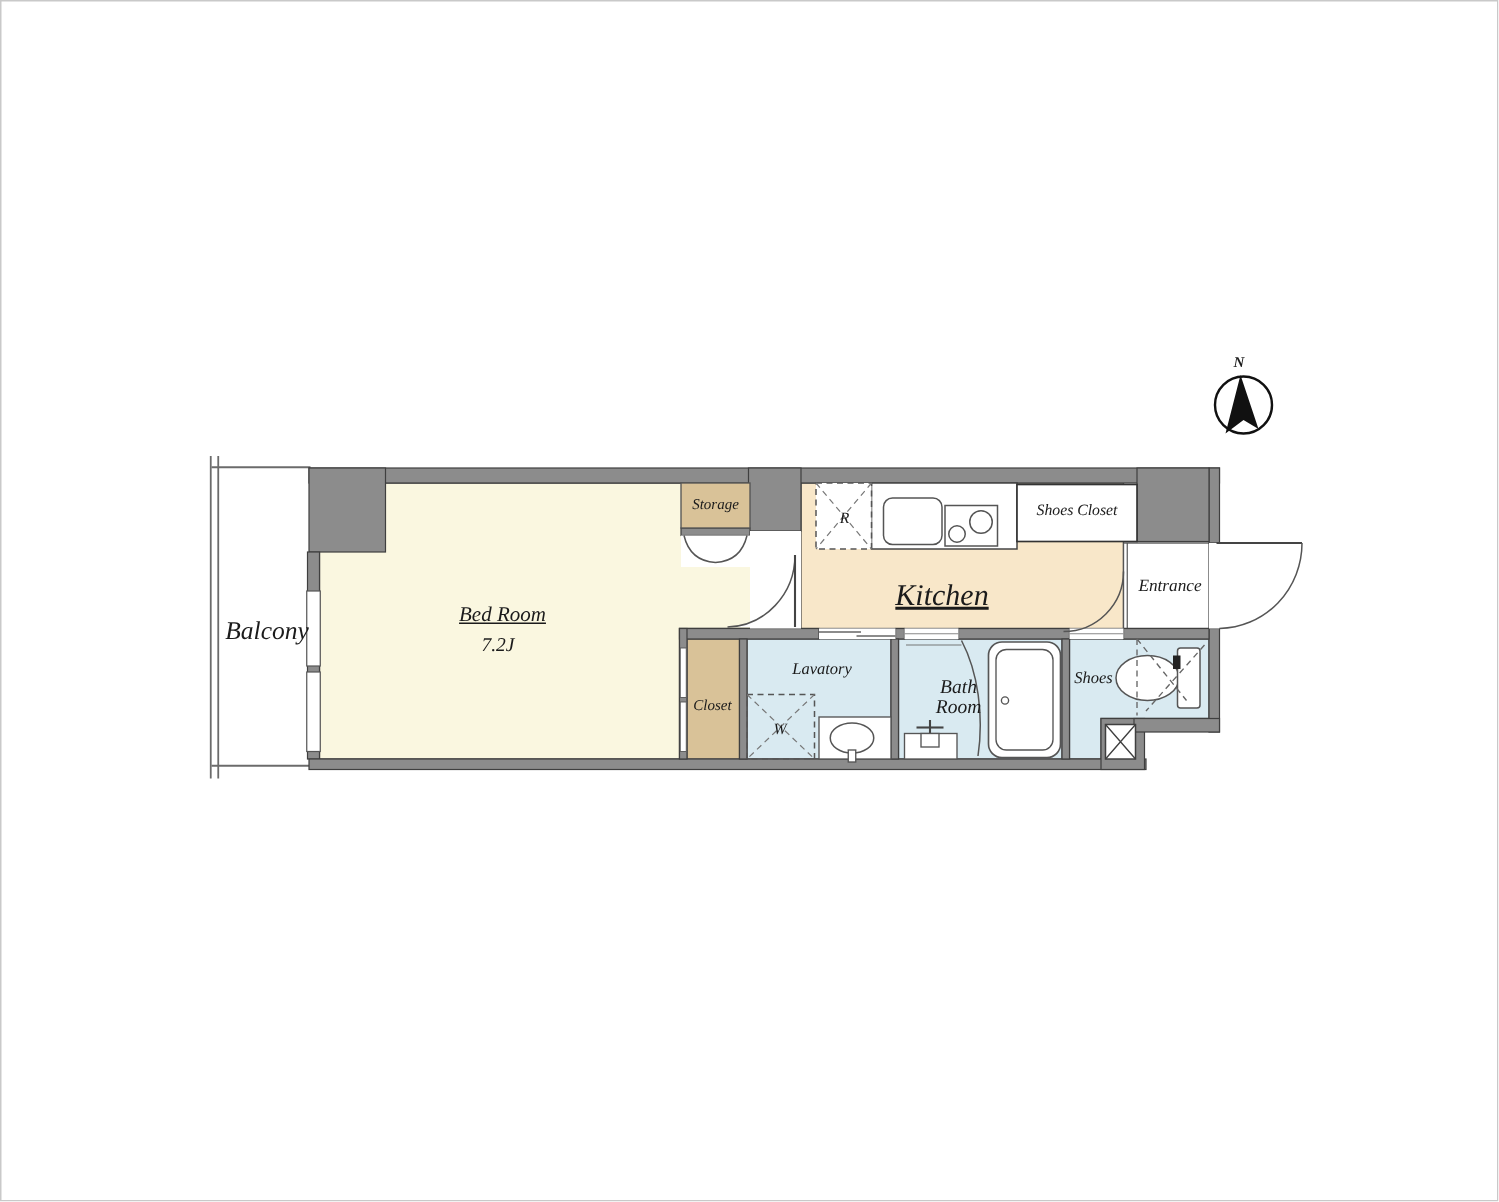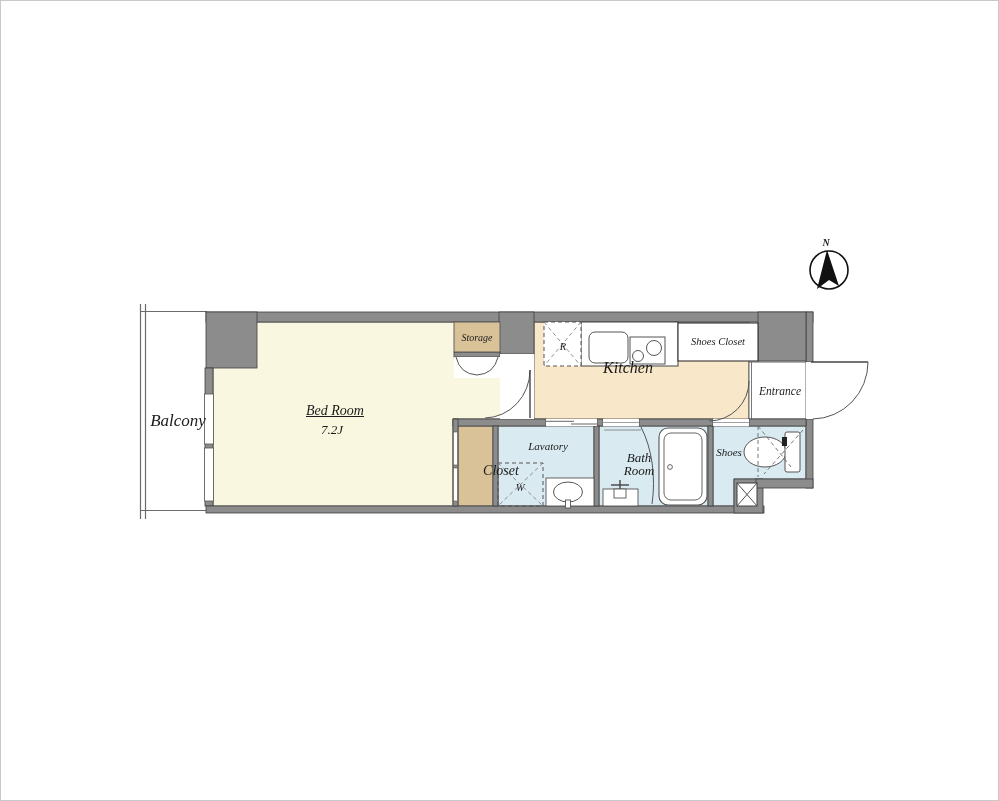--- a/index.html
+++ b/index.html
@@ -11,25 +11,25 @@
   svg.plan{position:absolute;left:0;top:0;}
   .label{
     position:absolute;transform:translate(-50%,-50%);
     font-style:italic;color:#1b1b1b;white-space:nowrap;
     font-family:"Liberation Serif", serif;text-align:center;
   }
   .lab-balcony{left:177px;top:420px;font-size:17px;}
   .lab-bedroom{left:334px;top:410px;font-size:14px;text-decoration:underline;}
   .lab-bedsize{left:331px;top:429px;font-size:13px;}
   .lab-storage{left:476px;top:336px;font-size:10px;}
-  .lab-kitchen{left:627px;top:367px;font-size:16px;}
+  .lab-kitchen{left:627px;top:397px;font-size:20px;text-decoration:underline;}
   .lab-shoes{left:717px;top:340px;font-size:10.5px;}
   .lab-entrance{left:779px;top:390px;font-size:11.5px;text-align:center;}
   .lab-toilet{left:728px;top:451px;font-size:11px;}
-  .lab-closet{left:500px;top:470px;font-size:14px;}
+  .lab-closet{left:474px;top:470px;font-size:10px;}
   .lab-lavatory{left:547px;top:445px;font-size:11px;}
   .lab-bath{left:627px;top:463px;font-size:13px;line-height:13px;margin-left:11px;}
   .lab-r{left:562px;top:345px;font-size:10.5px;}
   .lab-w{left:519px;top:486px;font-size:10.5px;}
   .lab-n{left:825px;top:241px;font-size:10px;font-weight:bold;}
   .watermark{
     position:absolute;left:402px;top:378px;
     font-family:"DejaVu Sans", sans-serif;font-weight:700;
     font-size:38px;letter-spacing:2px;color:rgba(225,223,218,0.85);
     font-style:normal;

